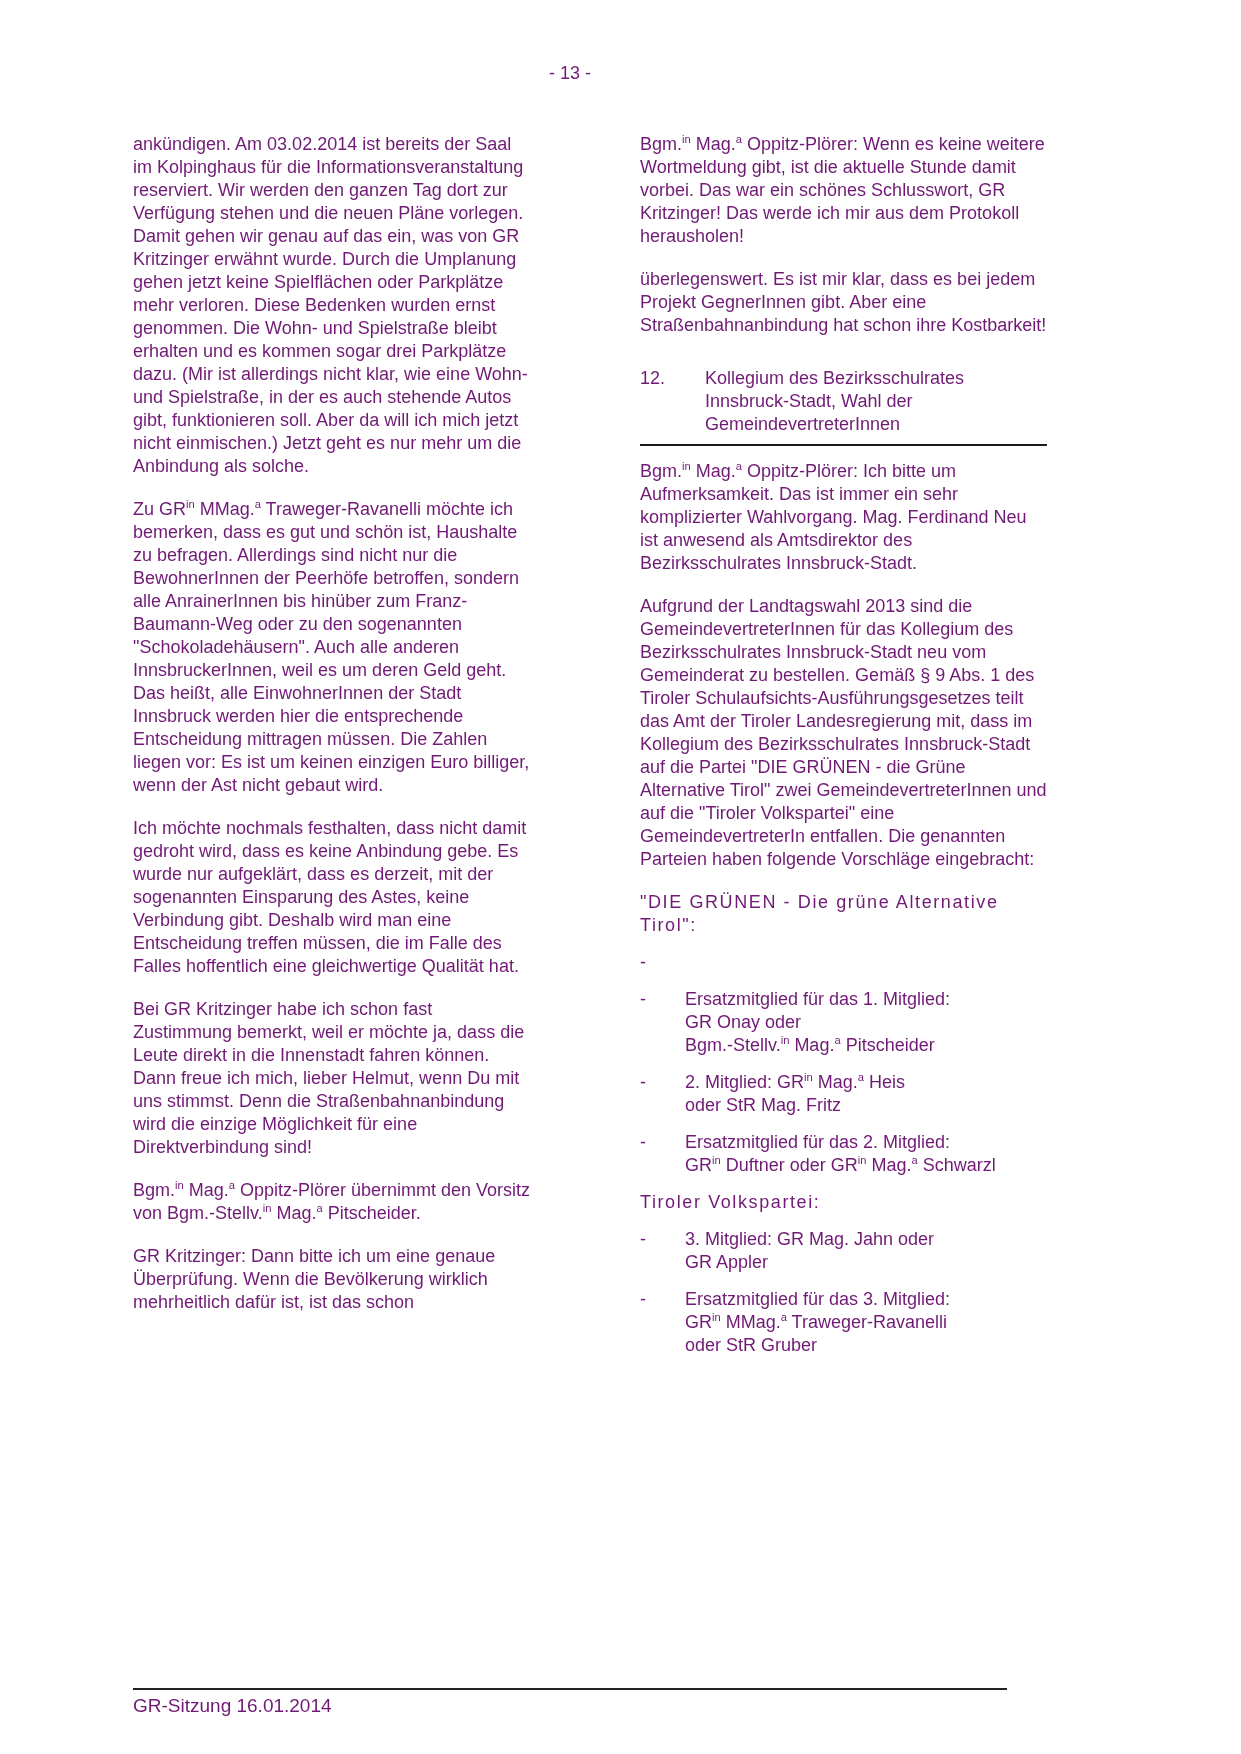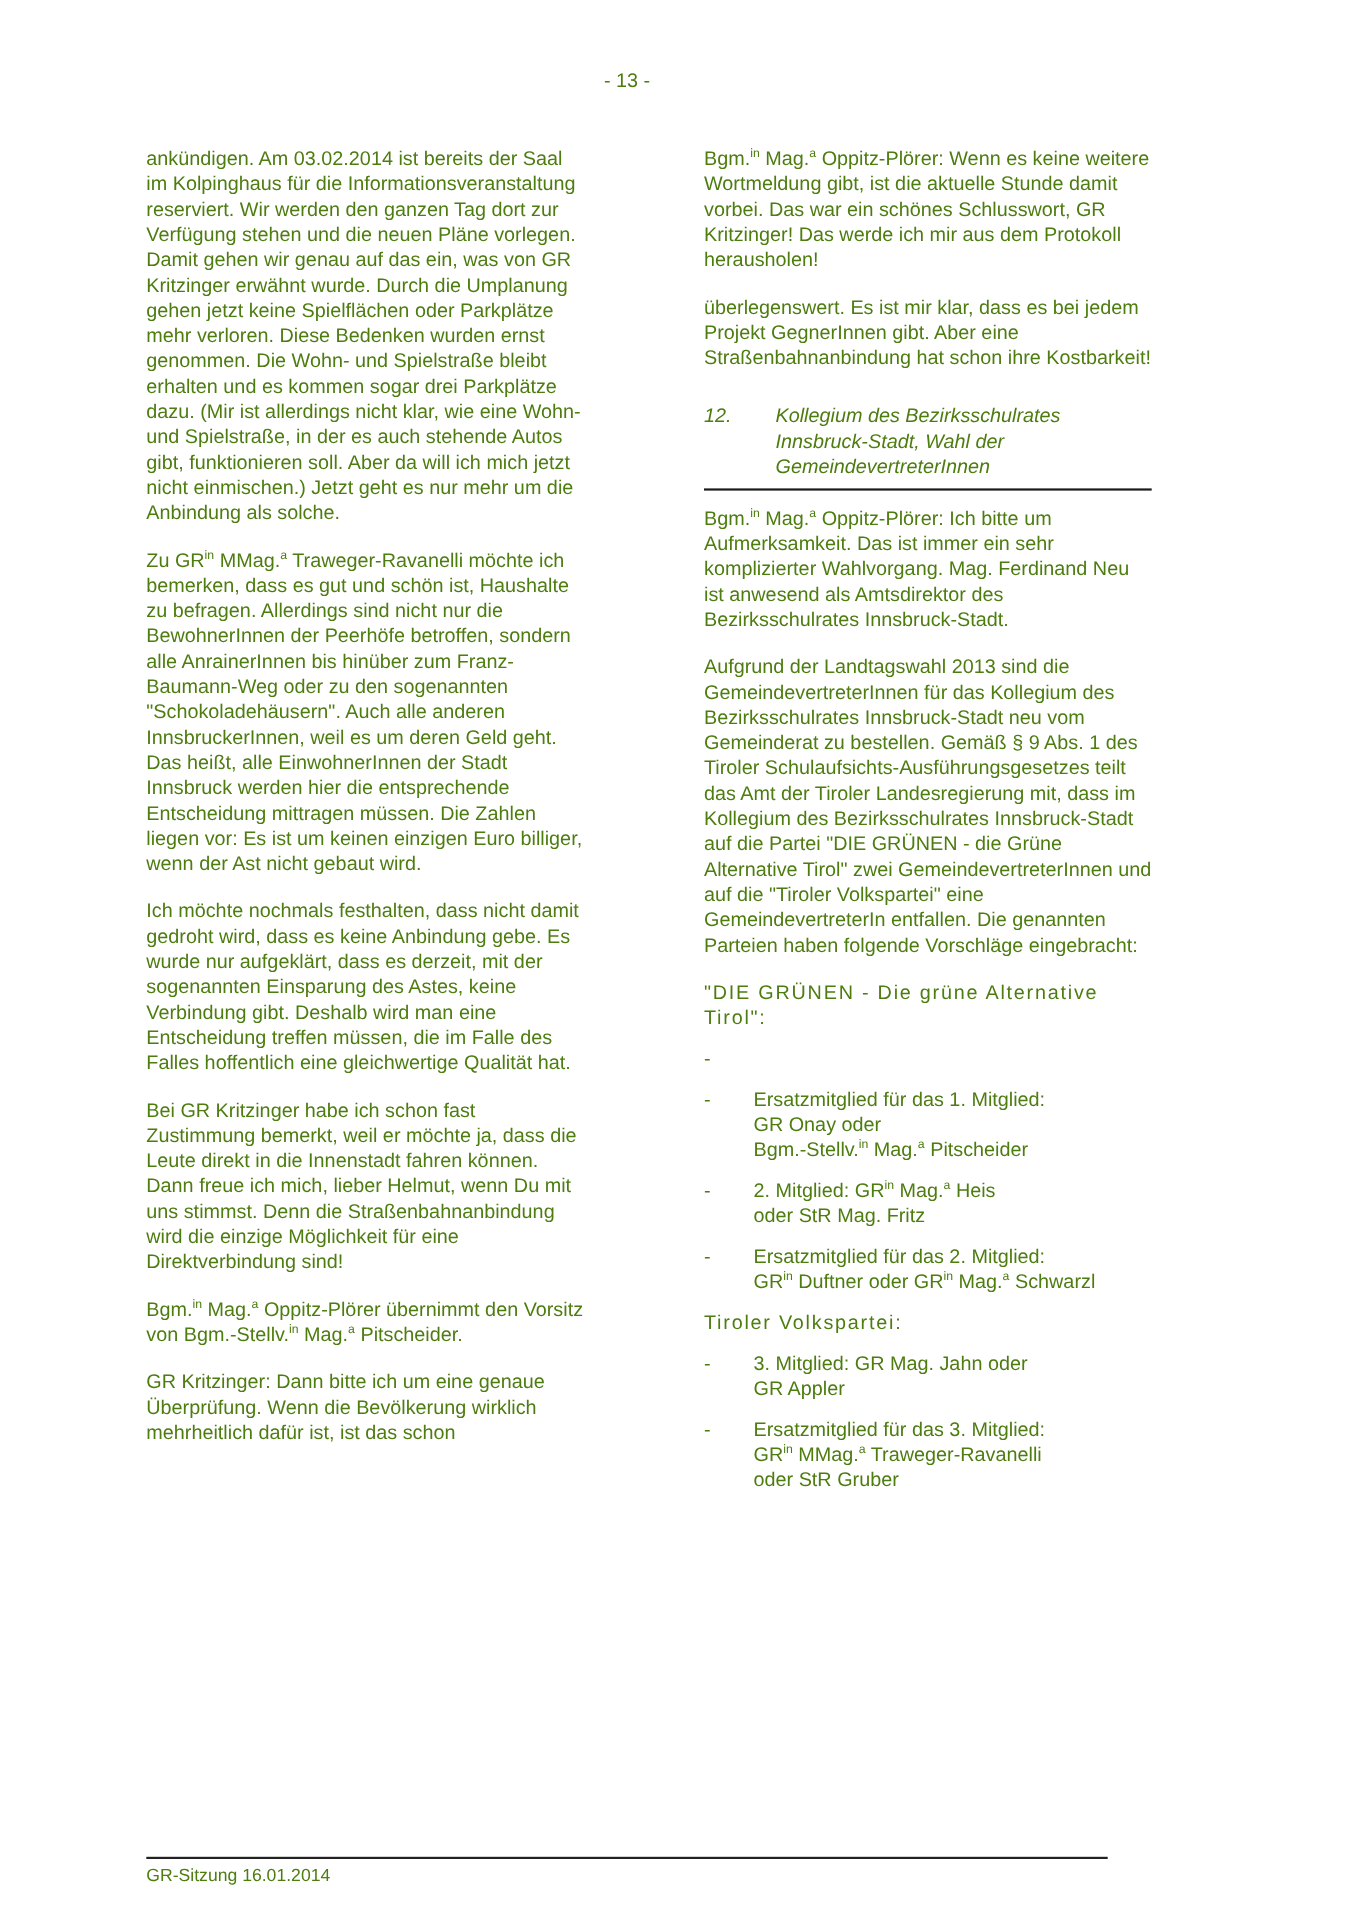--- a/index.html
+++ b/index.html
@@ -1,21 +1,21 @@
 <!DOCTYPE html>
 <html lang="de"><head>
 <meta charset="utf-8">
 <style>
   html, body { margin: 0; padding: 0; background: #ffffff; }
   .page {
     position: relative;
     width: 1241px;
     height: 1754px;
     background: #ffffff;
-    color: #4d7c0f;
+    color: #701a75;
     font-family: "Liberation Sans", "DejaVu Sans", sans-serif;
     font-size: 18px;
     line-height: 23px;
     overflow: hidden;
   }
   .page-number {
     position: absolute;
     top: 62px;
     left: 133px;
     width: 874px;
@@ -29,21 +29,21 @@
     display: flex;
     gap: 109px;
   }
   .col-left  { width: 398px; flex: none; }
   .col-right { width: 407px; flex: none; }
   p.para { margin: 0 0 20px 0; text-align: left; }
   .gap-large { margin-top: 28px; }
   sup { font-size: 0.62em; line-height: 0; vertical-align: super; letter-spacing: 0; }
 
   .section-block { margin: 30px 0 14px 0; }
-  .section-heading { display: flex; font-style: italic; }
+  .section-heading { display: flex; }
   .sec-num { width: 65px; flex: none; }
   .sec-title { flex: 1; }
   .section-rule {
     margin-top: 8px;
     border-top: 2px solid #1a1a1a;
     height: 0;
   }
 
   .spaced { letter-spacing: 1.6px; }
   p.party { margin: 6px 0 14px 0; }
@@ -53,21 +53,21 @@
   .bullet { width: 45px; flex: none; }
   .item-text { flex: 1; }
 
   .footer {
     position: absolute;
     top: 1688px;
     left: 133px;
     width: 874px;
     border-top: 2px solid #222222;
     padding-top: 4px;
-    font-size: 16px;
+    font-size: 19px;
   }
 </style>
 </head>
 <body>
 
 <div class="page">
 
   <div class="page-number">- 13 -</div>
 
   <div class="columns">

